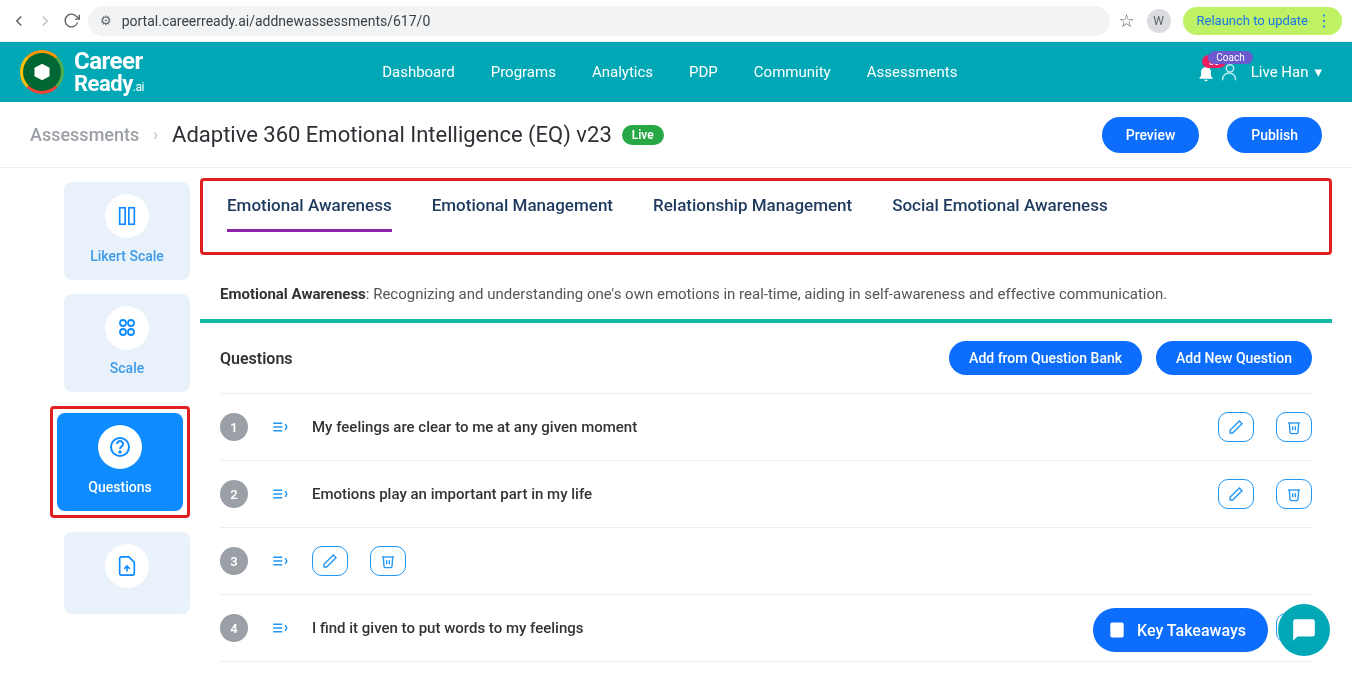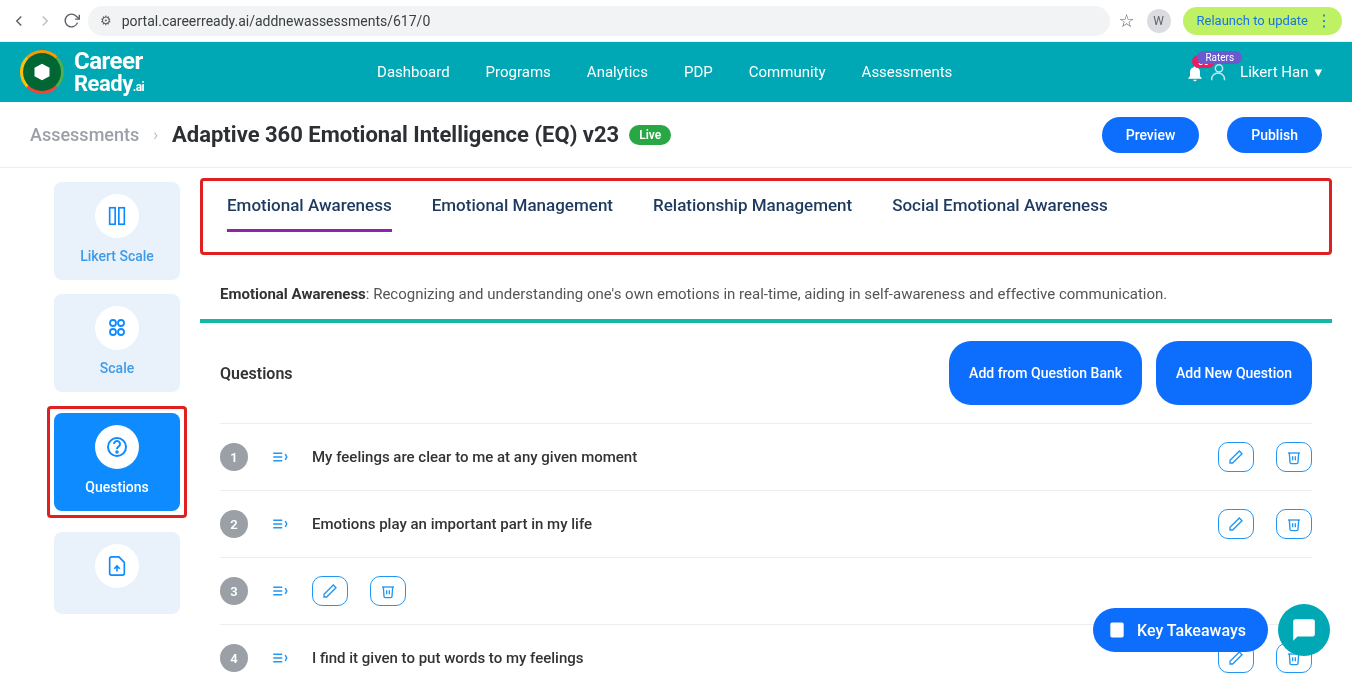--- a/index.html
+++ b/index.html
@@ -15,41 +15,41 @@
   .avatar-circle { width:24px; height:24px; border-radius:50%; background:#dadce0; color:#5f6368; display:flex; align-items:center; justify-content:center; font-size:12px; }
   .relaunch { background:#bef264; color:#1a73e8; font-size:13px; padding:6px 10px 6px 14px; border-radius:16px; display:flex; align-items:center; gap:8px; }
   .vdots { font-size:16px; line-height:1; }
 
   
   .topnav { height:60px; background:#00a8b5; display:flex; align-items:center; padding:0 30px 0 20px; color:#fff; }
   .logo { display:flex; align-items:center; gap:10px; font-weight:700; font-size:24px; letter-spacing:-0.5px; }
   .logo-ring { width:44px; height:44px; border-radius:50%; border:3px solid; border-color:#ff9800 #4caf50 #f44336 #ffc107; display:flex; align-items:center; justify-content:center; background:#063; }
   .logo-text { line-height:1; }
   .logo-text .line2 { font-size:22px; }
-  .logo-text .ai { font-size:12px; font-weight:700;margin-top:23px; }
+  .logo-text .ai { font-size:12px; font-weight:400;margin-top:23px; }
   .nav-links { display:flex; gap:36px; margin-left:auto; margin-right:auto; font-size:15px; }
   .nav-links span { cursor:pointer; }
   .user-area { display:flex; align-items:flex-end; gap:3px; }
   .bell-wrap { position:relative; }
   .badge { position:absolute; top:-8px; right:-10px; background:#e91e63; color:#fff; font-size:10px; padding:1px 6px; border-radius:8px; }
   .coach-badge { background:#6a5acd; color:#fff; font-size:10px; padding:1px 8px; border-radius:8px; position:absolute; top:-10px; right:-12px; }
   .user-name { display:flex; align-items:center; gap:6px; font-size:15px; }
 
   
   .subhdr { height:66px; display:flex; align-items:center; padding:0 30px; background:#fff; border-bottom:1px solid #eceef0; }
   .crumb { color:#9aa0a6; font-size:18px; font-weight:500; }
   .chev { color:#bbb; margin:0 14px; font-size:16px; }
-  .asmt-title { font-size:22px; font-weight:700; color:#2c3034; }
+  .asmt-title { font-size:22px; font-weight:400; color:#2c3034; }
   .live-pill { background:#28a745; color:#fff; font-size:12px; font-weight:600; padding:3px 10px; border-radius:12px; margin-left:10px; }
   .hdr-actions { margin-left:auto; display:flex; gap:28px; }
   .btn-pill { background:#0d6efd; color:#fff; font-size:14px; font-weight:500; padding:10px 24px; border-radius:22px; border:none; cursor:pointer; }
 
   
   .body-row { display:flex; height:calc(676px - 42px - 60px - 66px); }
-  .leftcol { width:190px; background:#fff; padding-top:14px; display:flex; flex-direction:column; align-items:center; gap:2px;padding-left:44px; }
+  .leftcol { width:190px; background:#fff; padding-top:14px; display:flex; flex-direction:column; align-items:flex-end; gap:2px;padding-left:44px; }
   .side-item { width:126px; padding:12px 4px 16px; text-align:center; border-radius:8px; background:#e9f2fb; margin-bottom:12px; cursor:pointer; }
   .side-item.active { background:#0d8bff; color:#fff; position:relative; }
   .side-item.active::after { content:""; position:absolute; right:-10px; top:50%; transform:translateY(-50%); border:10px solid transparent; border-left-color:#0d8bff; }
   .side-icn-wrap { width:44px; height:44px; border-radius:50%; background:#fff; margin:0 auto 10px; display:flex; align-items:center; justify-content:center; color:#0d8bff; }
   .side-item.active .side-icn-wrap { color:#0d8bff; }
   .side-lbl { font-size:14px; color:#3d9be9; font-weight:500; }
   .side-item.active .side-lbl { color:#fff; }
   .redbox-side { border:3px solid #e02020; padding:4px; border-radius:4px; }
 
   .maincol { flex:1; padding:10px 20px 0 10px; overflow:hidden; }
@@ -57,21 +57,21 @@
   .tabs { display:flex; gap:40px; padding:0 12px; }
   .tab { color:#1e3a5f; font-size:17px; font-weight:500; cursor:pointer; padding-bottom:14px; }
   .tab.active { border-bottom:3px solid #8e24aa; }
 
   .desc-row { margin-top:14px; background:#fff; padding:16px 20px; font-size:15px; color:#555; border-bottom:4px solid #14b8a6; }
   .desc-row b { color:#333; }
 
   .q-section { background:#fff; padding:18px 20px 0; }
   .q-hdr { display:flex; align-items:center; margin-bottom:18px; }
   .q-hdr h3 { font-size:16px; font-weight:600; color:#333; }
-  .q-hdr .btn-pill { padding:24px 20px; font-size:14px; }
+  .q-hdr .btn-pill { padding:9px 20px; font-size:14px; }
   .q-list { }
   .q-row { display:flex; align-items:center; padding:18px 0; border-top:1px solid #eceef0; gap:22px; }
   .q-num { width:28px; height:28px; border-radius:50%; background:#9aa0a6; color:#fff; display:flex; align-items:center; justify-content:center; font-size:13px; font-weight:600; }
   .q-sort { color:#2196f3; }
   .q-text { flex:1; font-size:15px; color:#333; font-weight:500; }
   .row-icn { width:36px; height:30px; border:1px solid #2196f3; border-radius:10px; display:flex; align-items:center; justify-content:center; color:#2196f3; cursor:pointer; }
 
   
   .key-take { position:fixed; right:84px; bottom:24px; background:#0d6efd; color:#fff; border-radius:26px; padding:12px 22px 12px 14px; display:flex; align-items:center; gap:10px; font-size:16px; font-weight:500; }
   .chat-fab { position:fixed; right:22px; bottom:20px; width:52px; height:52px; border-radius:50%; background:#00a8b5; color:#fff; display:flex; align-items:center; justify-content:center; }
@@ -138,24 +138,24 @@
           <path d="M12 22a2 2 0 0 0 2-2h-4a2 2 0 0 0 2 2zm6-6V11a6 6 0 0 0-5-5.91V4a1 1 0 0 0-2 0v1.09A6 6 0 0 0 6 11v5l-2 2v1h16v-1z"></path>
         </svg>
       <span class="badge">50</span>
     </div>
     <div class="bell-wrap" style="display:flex;align-items:center;gap:10px">
       <div style="position:relative">
         <svg width="22" height="22" viewBox="0 0 24 24" fill="none" stroke="#bce9ee" stroke-width="1.6">
             <circle cx="12" cy="8" r="4"></circle>
             <path d="M4 21v-1a7 7 0 0 1 14 0v1"></path>
           </svg>
-        <span class="coach-badge">Raters</span>
+        <span class="coach-badge">Coach</span>
       </div>
       <span class="user-name">
-          <span>Likert Han</span>
+          <span>Live Han</span>
           <span>▾</span>
         </span>
     </div>
   </div>
 </div>
 
 <div class="subhdr">
   <span class="crumb">Assessments</span>
   <span class="chev">›</span>
   <span class="asmt-title">Adaptive 360 Emotional Intelligence (EQ)  v23</span>

